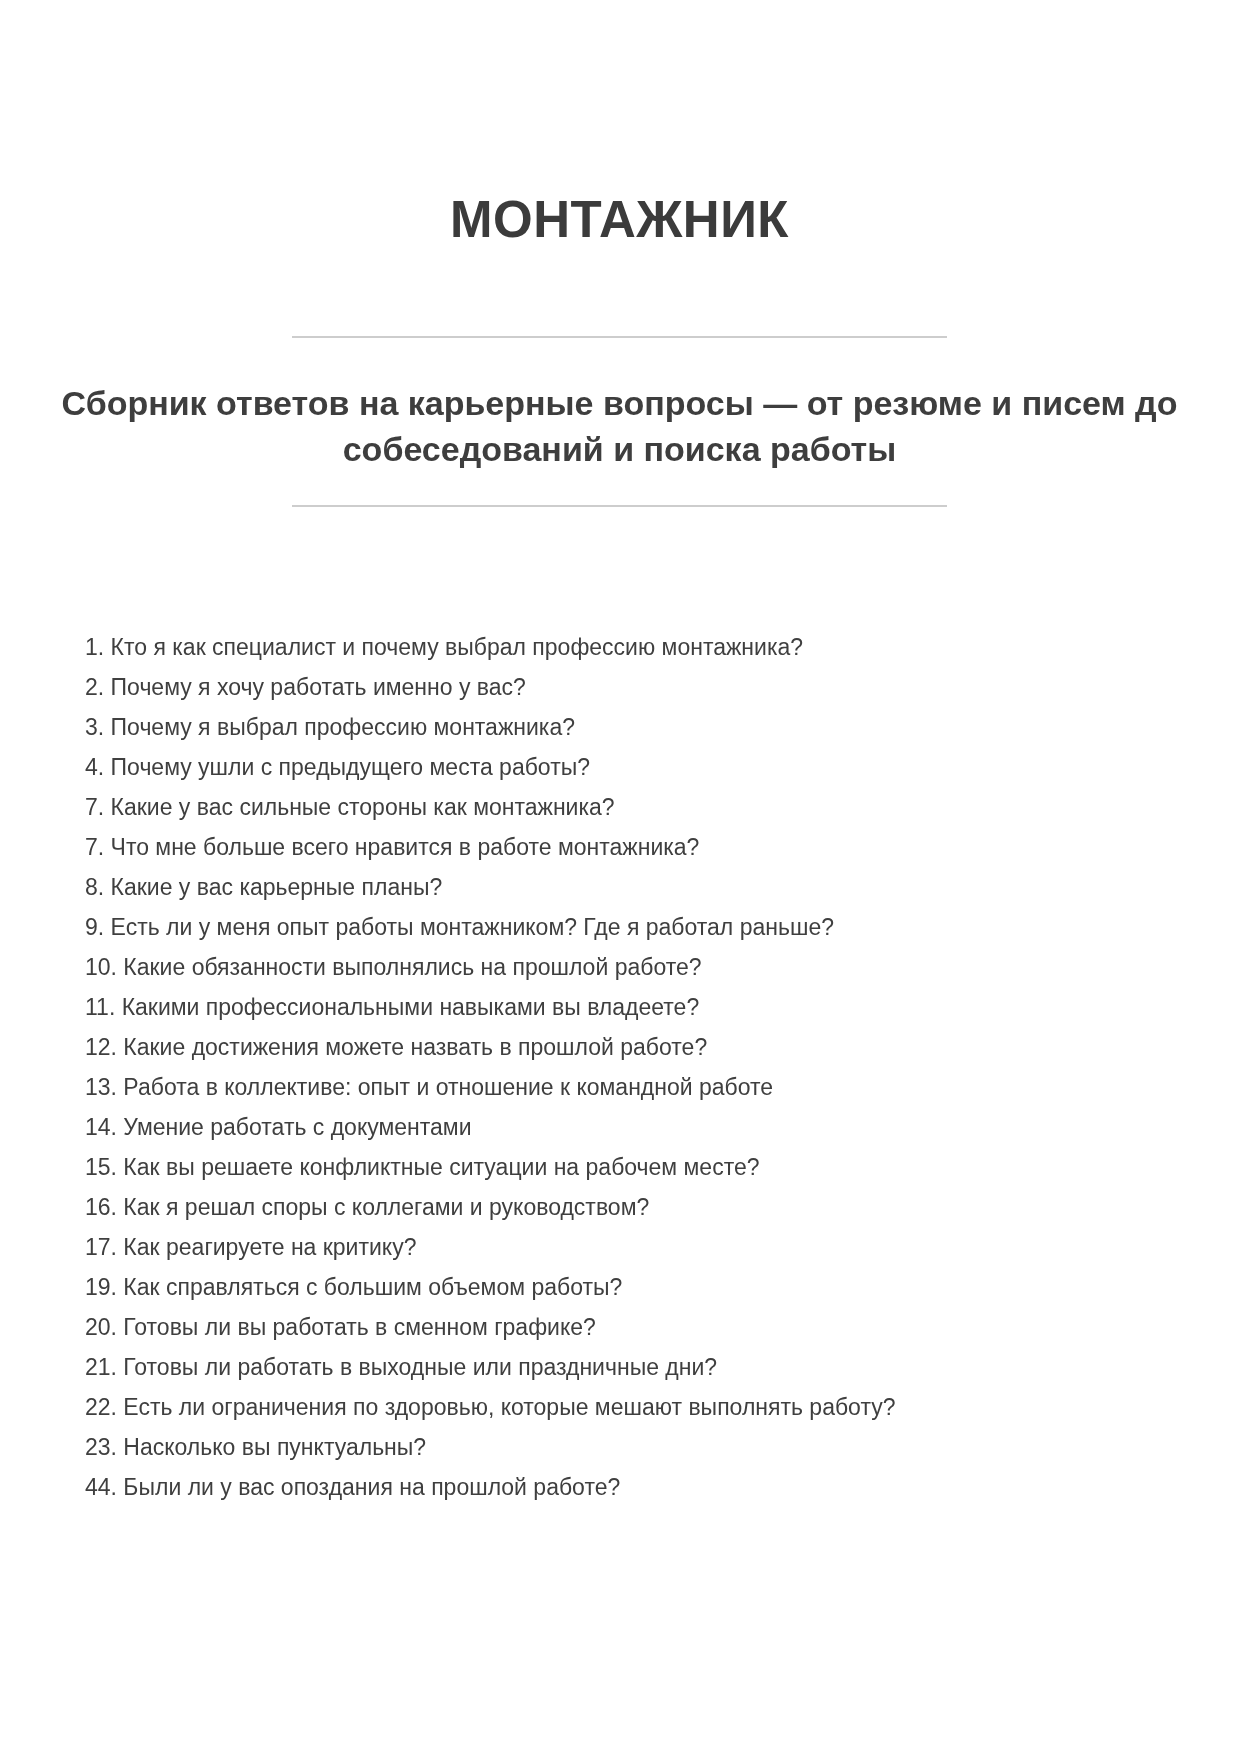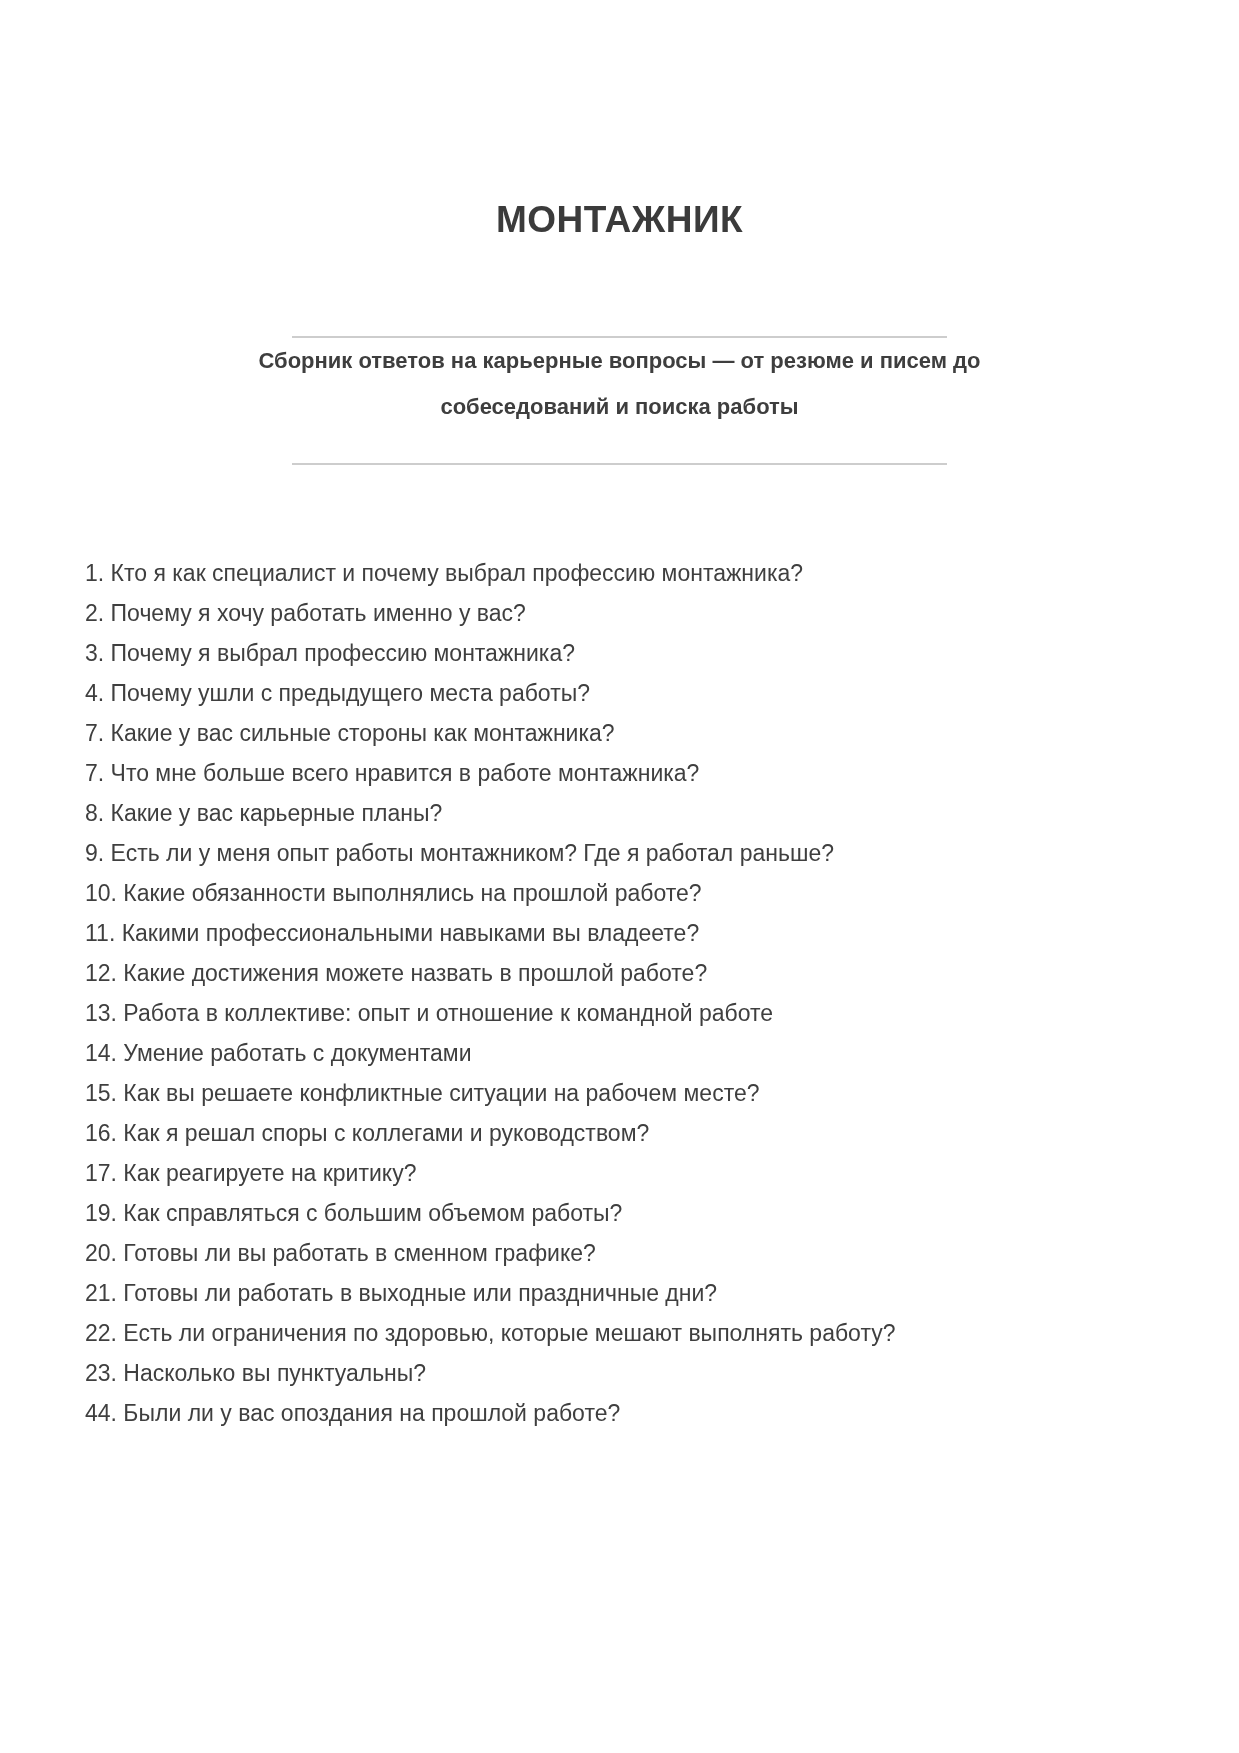--- a/index.html
+++ b/index.html
@@ -17,51 +17,52 @@
   .page {
     position: relative;
     width: 1239px;
     height: 1753px;
     background: #ffffff;
   }
   .title {
     margin: 0;
     margin-top: 190px;
     text-align: center;
-    font-size: 37px;
+    font-size: 51px;
     line-height: 60px;
     font-weight: 700;
     color: #3b3b3b;
     letter-spacing: 0.5px;
   }
   .divider {
     width: 655px;
     height: 2px;
     margin-left: auto;
     margin-right: auto;
     background: #cdcdcd;
   }
   .divider-top {
     margin-top: 86px;
   }
   .divider-bottom {
     margin-top: 33px;
   }
   .subtitle {
+    margin-top: 42px;
     text-align: center;
-    font-size: 22px;
+    font-size: 34px;
     line-height: 46px;
     font-weight: 700;
     color: #3e3e3e;
   }
   .subtitle-line {
     display: block;
   }
   .questions {
-    margin-top: 88px;
+    margin-top: 120px;
     padding-left: 85px;
     padding-right: 40px;
     font-size: 23px;
     line-height: 40px;
     font-weight: 400;
     color: #3f3f3f;
   }
   .question {
     white-space: nowrap;
   }

